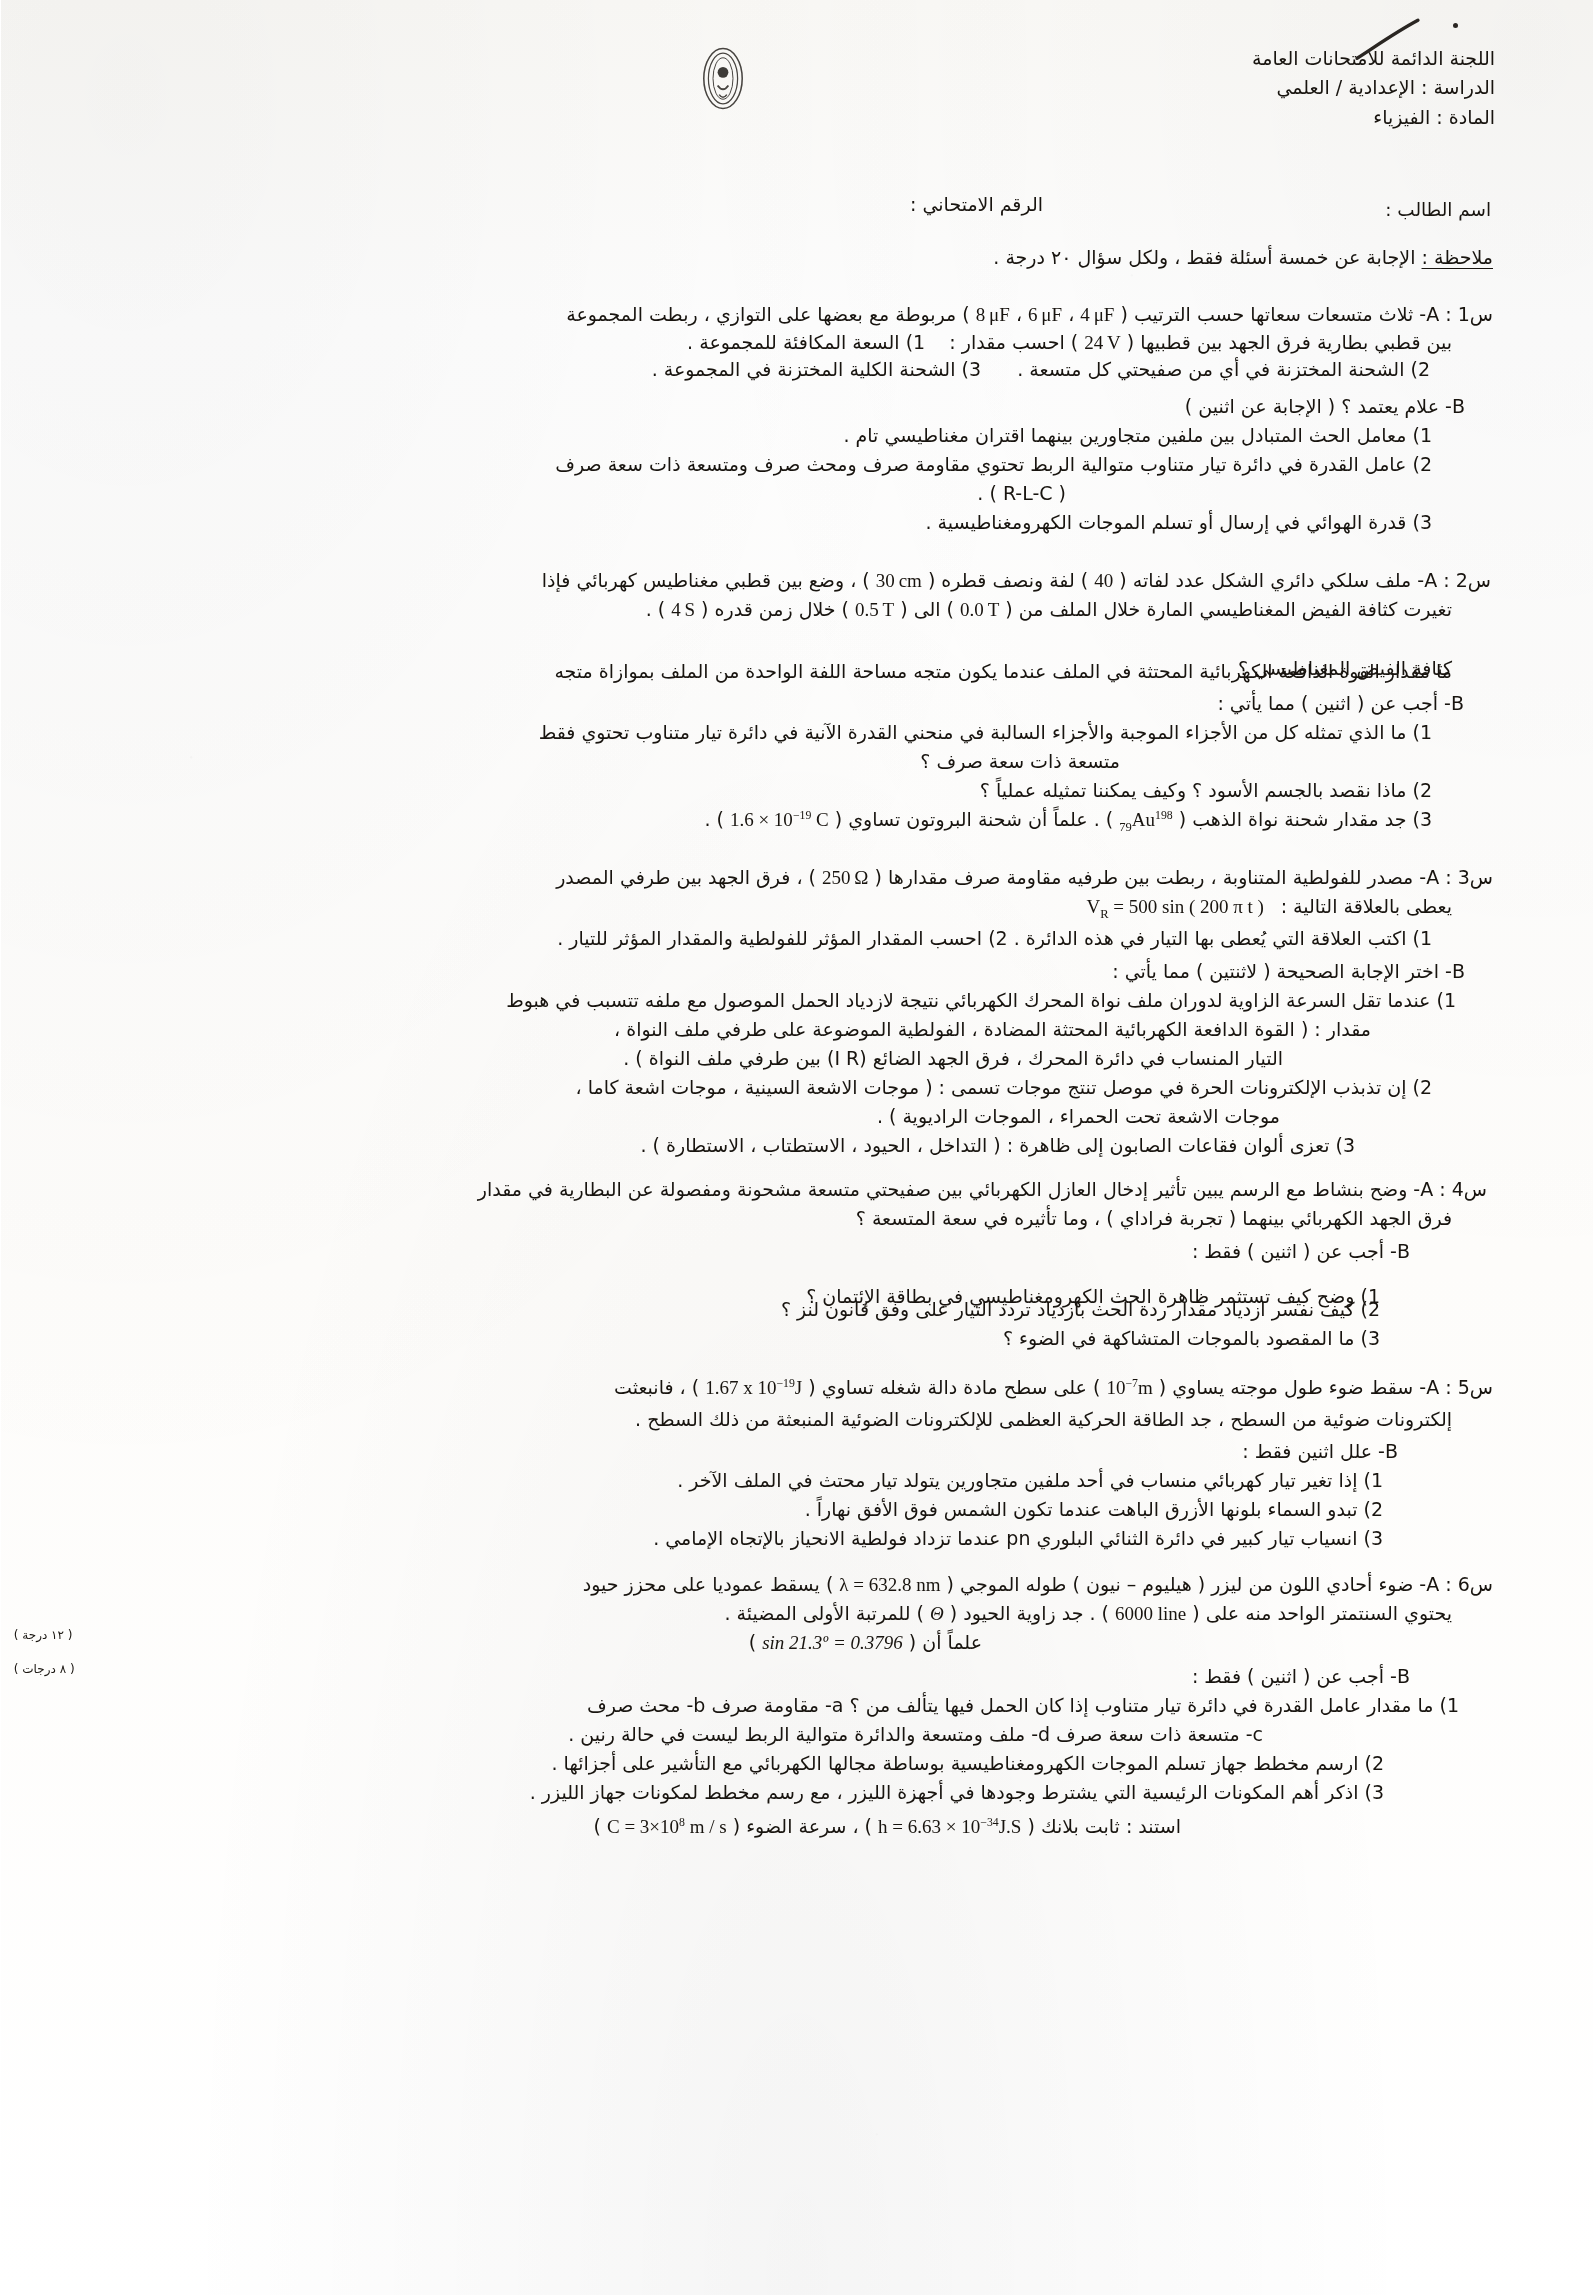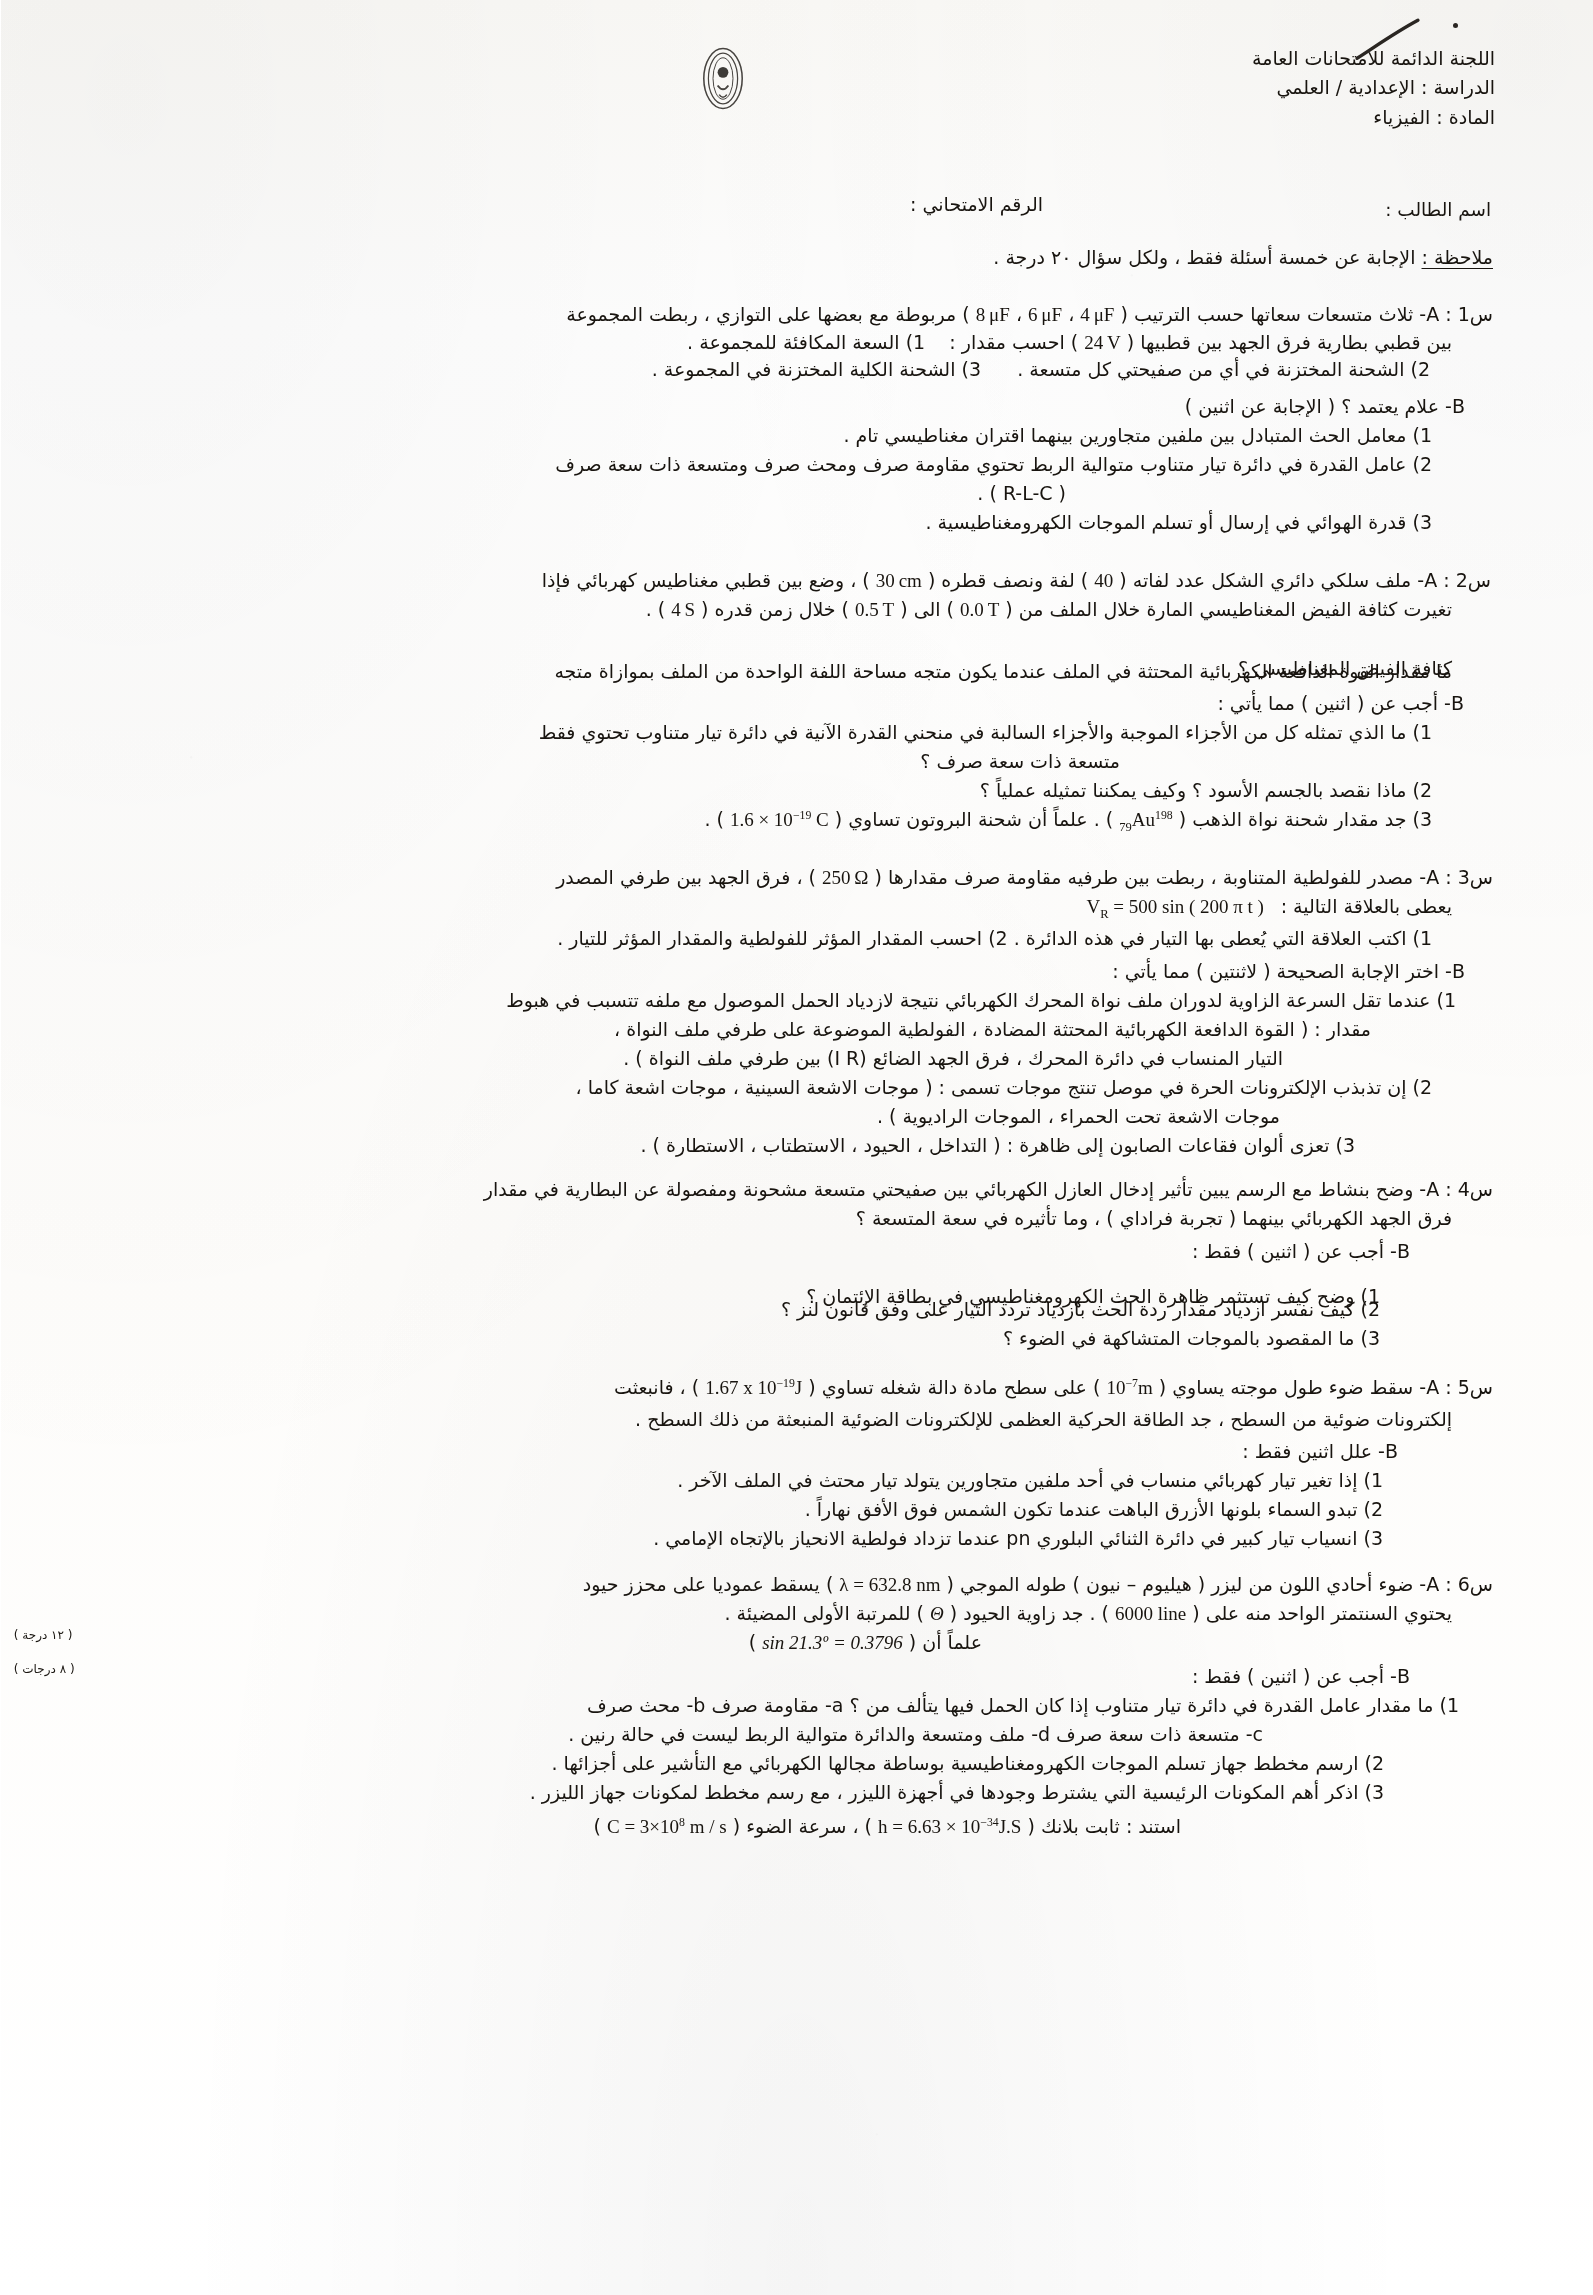--- a/index.html
+++ b/index.html
@@ -267,21 +267,21 @@
     </div>
     <div class="q-line ar" style="top:989px; right:138px;">1) عندما تقل السرعة الزاوية لدوران ملف نواة المحرك الكهربائي نتيجة لازدياد الحمل الموصول مع ملفه تتسبب في هبوط</div>
     <div class="q-line ar" style="top:1018px; right:223px;">مقدار : ( القوة الدافعة الكهربائية المحتثة المضادة  ،   الفولطية الموضوعة على طرفي ملف النواة  ،</div>
     <div class="q-line ar" style="top:1047px; right:311px;">التيار المنساب في دائرة المحرك  ،   فرق الجهد الضائع (I R) بين طرفي ملف النواة ) .</div>
     <div class="q-line ar" style="top:1076px; right:162px;">2) إن تذبذب الإلكترونات الحرة في موصل تنتج موجات تسمى : ( موجات الاشعة السينية  ،  موجات اشعة كاما  ،</div>
     <div class="q-line ar" style="top:1105px; right:314px;">موجات الاشعة تحت الحمراء  ،   الموجات الراديوية ) .</div>
     <div class="q-line ar" style="top:1134px; right:239px;">3) تعزى ألوان فقاعات الصابون إلى ظاهرة : ( التداخل  ،  الحيود  ،  الاستطتاب  ،  الاستطارة ) .</div>
   </div>
 
   <div class="q-block">
-    <div class="q-line q-head ar" style="top:1178px; right:101px;margin-left:44px;">
+    <div class="q-line q-head ar" style="top:1178px; right:107px;margin-left:44px;">
       <span>س4 :</span>
       <span>A-</span>
       وضح بنشاط مع الرسم يبين تأثير إدخال العازل الكهربائي بين صفيحتي متسعة مشحونة ومفصولة عن البطارية في مقدار
     </div>
     <div class="q-line ar" style="top:1207px; right:142px;">فرق الجهد الكهربائي بينهما ( تجربة فراداي ) ، وما تأثيره في سعة المتسعة ؟</div>
 
     <div class="q-line q-head ar" style="top:1240px; right:184px;">
       <span>B-</span>
       <span>أجب عن ( اثنين ) فقط :</span>
     </div>

